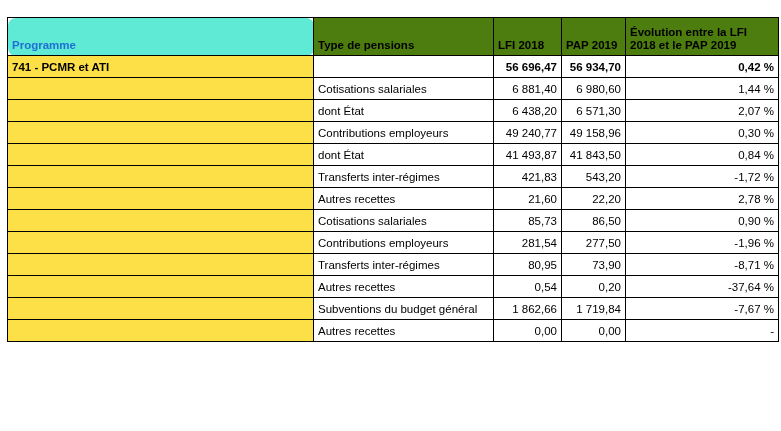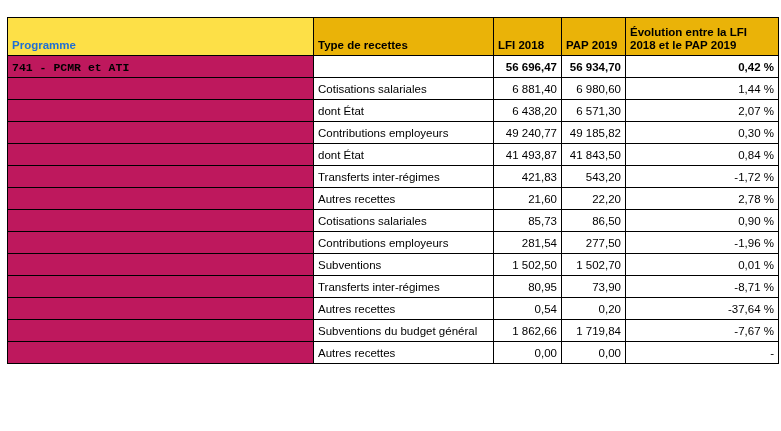--- a/index.html
+++ b/index.html
@@ -31,36 +31,36 @@
     padding: 2px 4px 3px 4px;
     vertical-align: bottom;
     overflow: hidden;
     white-space: nowrap;
     box-sizing: border-box;
   }
   thead th {
     height: 38px;
     font-weight: bold;
     text-align: left;
-    background: #eab308;
+    background: #4d7c0f;
     color: #000000;
   }
   thead th.col-prog {
-    background: #fde047;
+    background: #5eead4;
+    border-radius: 8px;
   }
   thead th.col-evo {
     white-space: normal;
   }
   tbody td {
     height: 22px;
     background: #ffffff;
   }
   tbody td.c-prog {
-    background: #be185d;
-    font-family: Liberation Mono, monospace;
+    background: #fde047;
   }
   td.c-num {
     text-align: right;
     margin-top: 24px;
   }
   tr.bold td {
     font-weight: bold;
   }
 </style>
 </head>
@@ -71,21 +71,21 @@
     <colgroup>
       <col style="width:306px">
       <col style="width:180px">
       <col style="width:68px">
       <col style="width:64px">
       <col style="width:153px">
     </colgroup>
     <thead>
       <tr>
         <th class="col-prog" id="th-prog" style="color: rgb(31, 111, 212);">Programme</th>
-        <th>Type de recettes</th>
+        <th>Type de pensions</th>
         <th>LFI 2018</th>
         <th>PAP 2019</th>
         <th class="col-evo">Évolution entre la LFI 2018 et le PAP 2019</th>
       </tr>
     </thead>
     <tbody>
         <tr class="bold">
           <td class="c-prog">741 - PCMR et ATI</td>
           <td class="c-type"></td>
           <td class="c-num">56 696,47</td>
@@ -103,21 +103,21 @@
           <td class="c-prog"></td>
           <td class="c-type">dont État</td>
           <td class="c-num">6 438,20</td>
           <td class="c-num">6 571,30</td>
           <td class="c-num">2,07 %</td>
         </tr>
         <tr>
           <td class="c-prog"></td>
           <td class="c-type">Contributions employeurs</td>
           <td class="c-num">49 240,77</td>
-          <td class="c-num">49 185,82</td>
+          <td class="c-num">49 158,96</td>
           <td class="c-num">0,30 %</td>
         </tr>
         <tr>
           <td class="c-prog"></td>
           <td class="c-type">dont État</td>
           <td class="c-num">41 493,87</td>
           <td class="c-num">41 843,50</td>
           <td class="c-num">0,84 %</td>
         </tr>
         <tr>
@@ -143,27 +143,20 @@
         </tr>
         <tr>
           <td class="c-prog"></td>
           <td class="c-type">Contributions employeurs</td>
           <td class="c-num">281,54</td>
           <td class="c-num">277,50</td>
           <td class="c-num">-1,96 %</td>
         </tr>
         <tr>
           <td class="c-prog"></td>
-          <td class="c-type">Subventions</td>
-          <td class="c-num">1 502,50</td>
-          <td class="c-num">1 502,70</td>
-          <td class="c-num">0,01 %</td>
-        </tr>
-        <tr>
-          <td class="c-prog"></td>
           <td class="c-type">Transferts inter-régimes</td>
           <td class="c-num">80,95</td>
           <td class="c-num">73,90</td>
           <td class="c-num">-8,71 %</td>
         </tr>
         <tr>
           <td class="c-prog"></td>
           <td class="c-type">Autres recettes</td>
           <td class="c-num">0,54</td>
           <td class="c-num">0,20</td>

